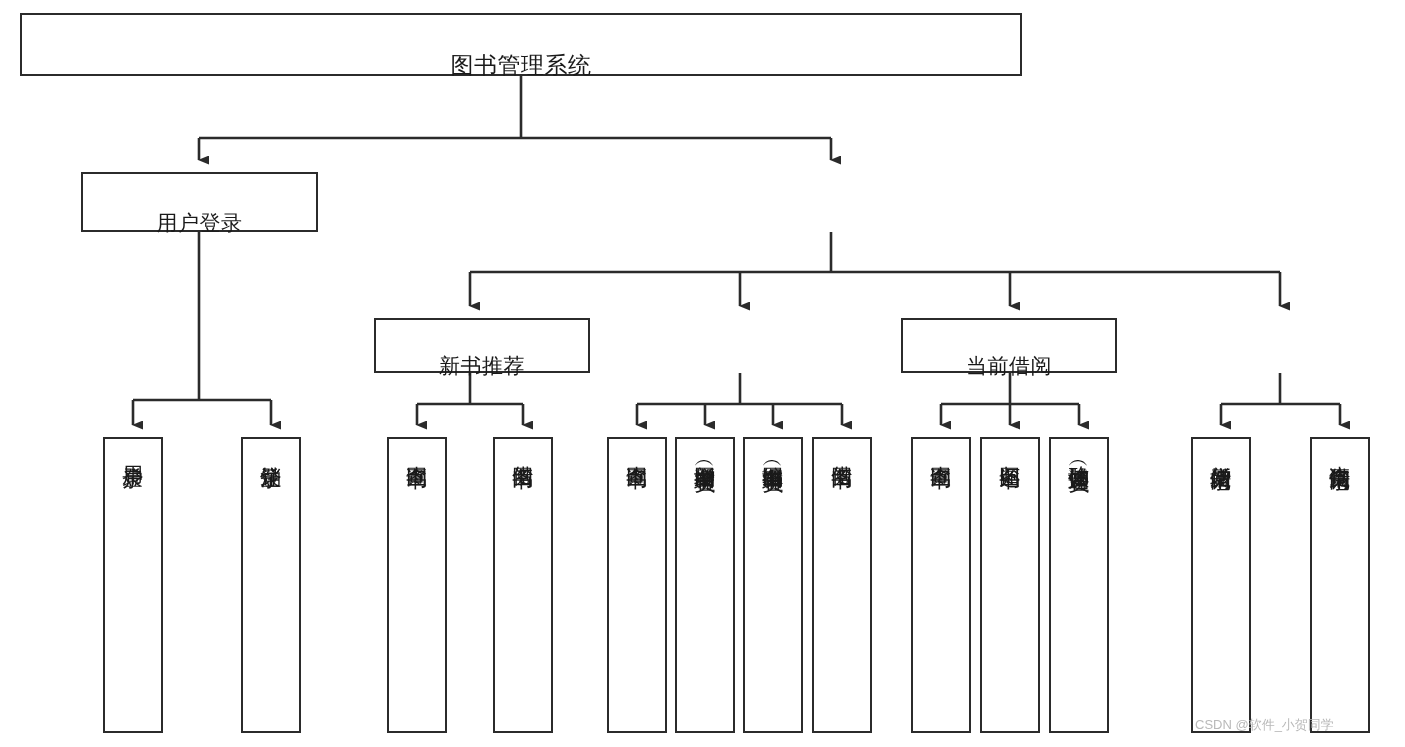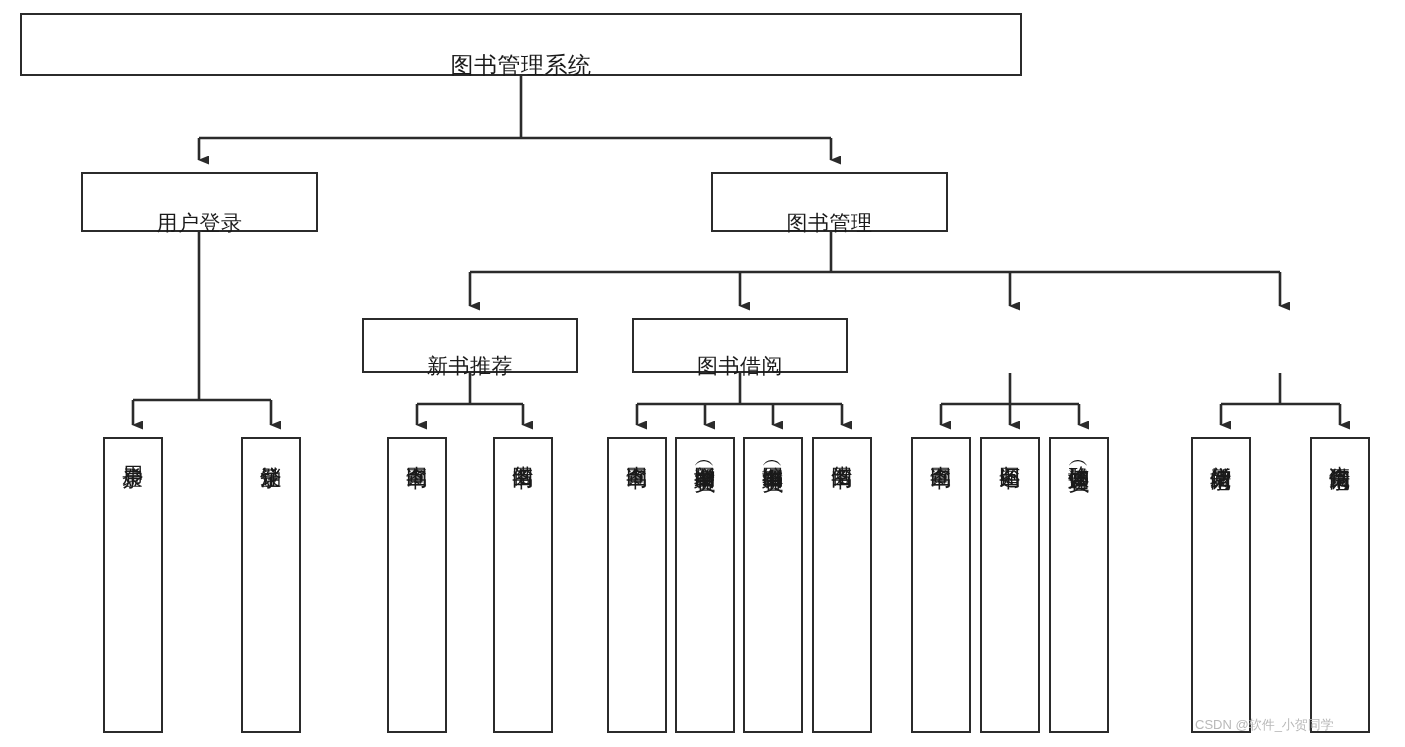--- a/index.html
+++ b/index.html
@@ -124,29 +124,26 @@
     </g>
   </svg>
 
   <div class="node root" style="left:20px; top:13px; width:1002px; height:63px;">
     <span class="label">图书管理系统</span>
   </div>
 
   <div class="node lvl2" style="left:81px; top:172px; width:237px; height:60px;">
     <span class="label">用户登录</span>
   </div>
-  <div class="node lvl2" style="left:711px; top:172px; width:237px; height:60px;">
-    <span class="label">图书管理</span>
-  </div>
 
-  <div class="node lvl3" style="left:362px; top:318px; width:216px; height:55px;">
+  <div class="node lvl3" style="left:374px; top:318px; width:216px; height:55px;">
     <span class="label">新书推荐</span>
   </div>
-  <div class="node lvl3" style="left:632px; top:318px; width:216px; height:55px;">
-    <span class="label">图书借阅</span>
+  <div class="node lvl3" style="left:901px; top:318px; width:216px; height:55px;">
+    <span class="label">当前借阅</span>
   </div>
 
   <div class="node leaf" style="left:103px; top:437px; width:60px; height:296px;">
     <span class="label">用户登录</span>
   </div>
   <div class="node leaf" style="left:241px; top:437px; width:60px; height:296px;">
     <span class="label">注销登录</span>
   </div>
 
   <div class="node leaf" style="left:387px; top:437px; width:60px; height:296px;">

